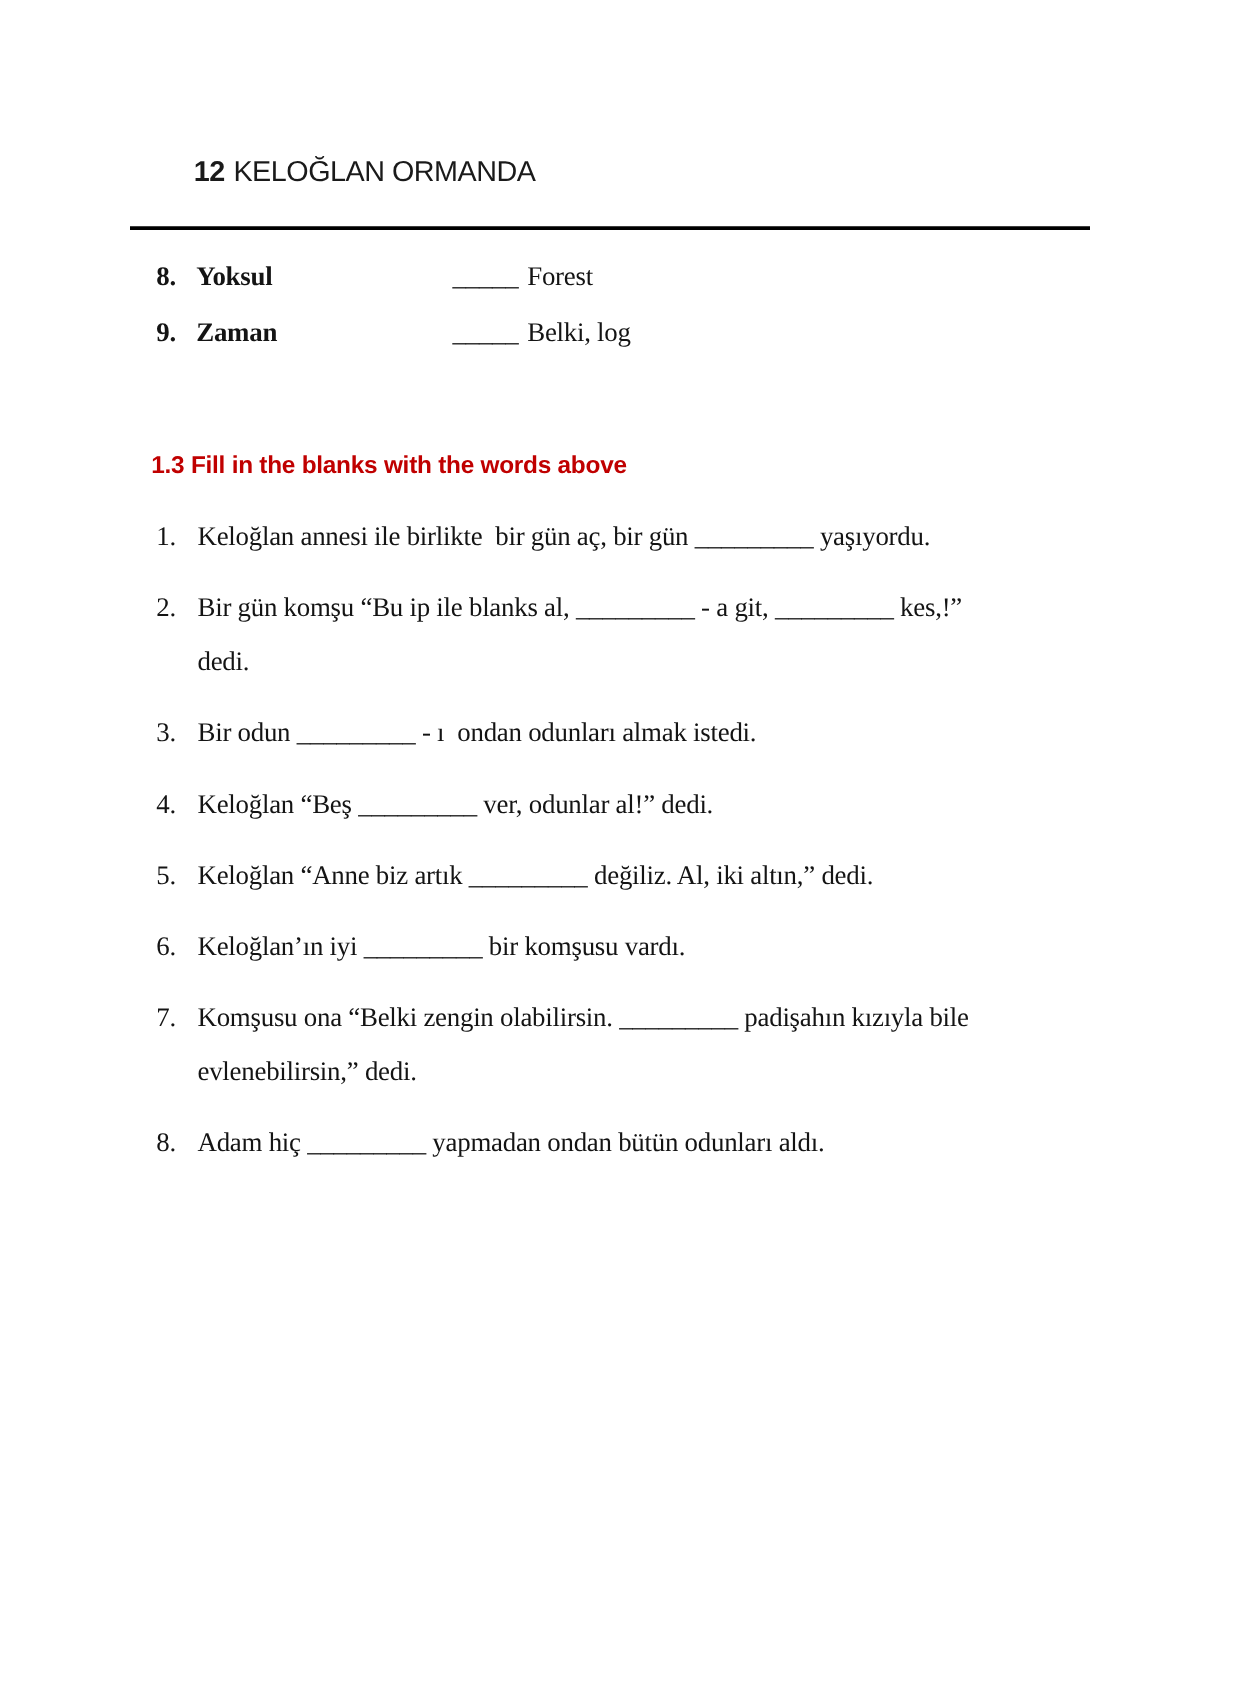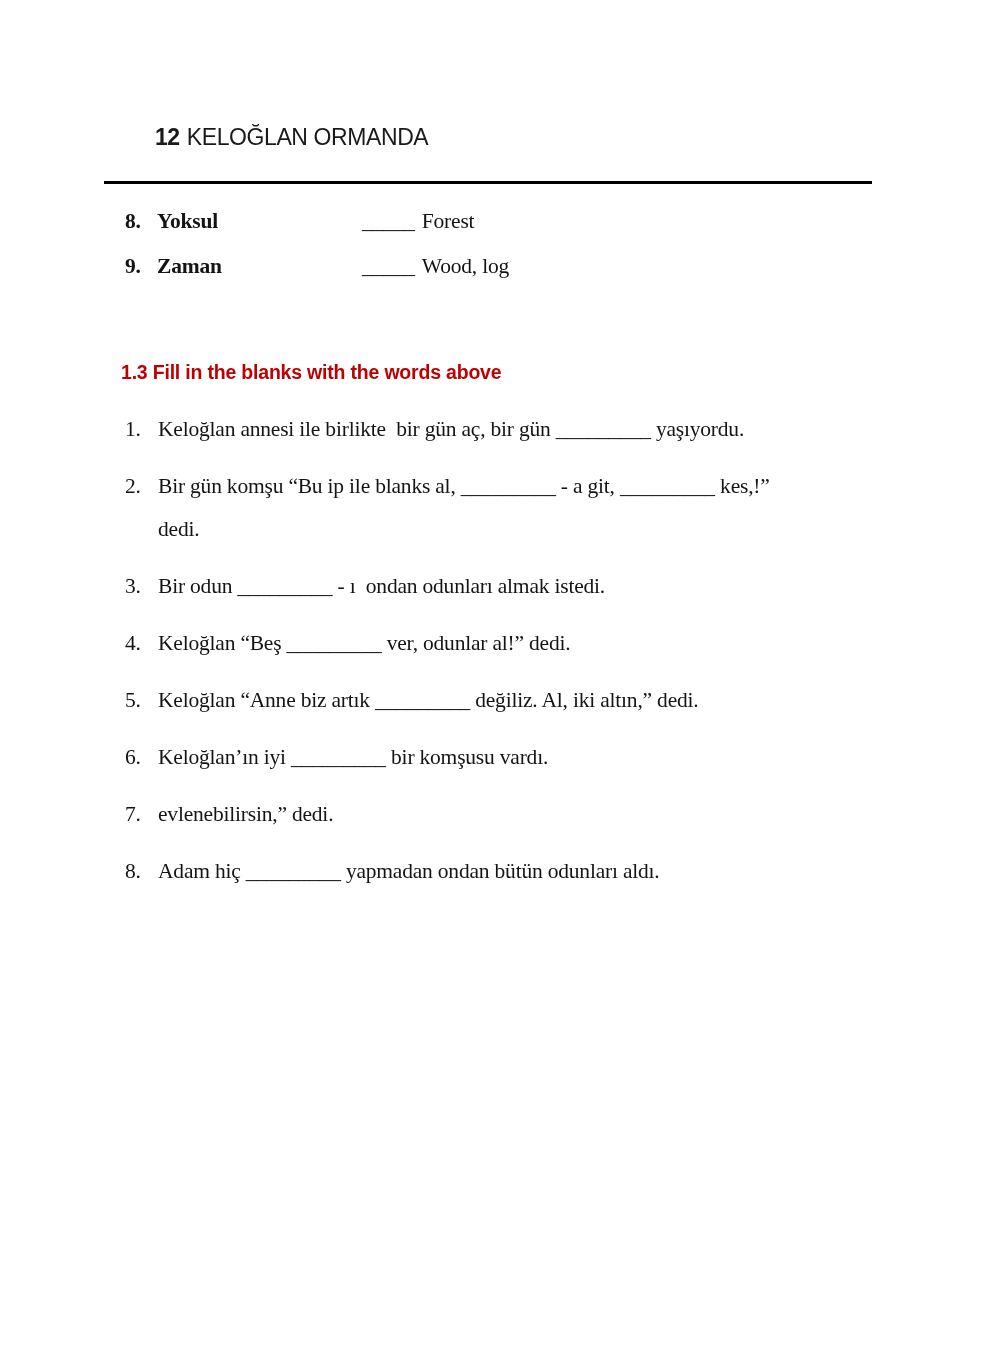--- a/index.html
+++ b/index.html
@@ -120,21 +120,21 @@
 <div class="page">
 
   <header class="header">
     <div class="header-line">
       <span class="header-number">12</span><span class="header-title">KELOĞLAN ORMANDA</span>
     </div>
   </header>
 
   <section class="matching" id="matching">
       <div class="match-row"><span class="m-num">8.</span><span class="m-term">Yoksul</span><span class="m-blank">_____</span><span class="m-def">Forest</span></div>
-      <div class="match-row"><span class="m-num">9.</span><span class="m-term">Zaman</span><span class="m-blank">_____</span><span class="m-def">Wood, log</span></div>
+      <div class="match-row"><span class="m-num">9.</span><span class="m-term">Zaman</span><span class="m-blank">_____</span><span class="m-def">Belki, log</span></div>
     </section>
 
   <h2 class="section-heading" style="color: rgb(192, 0, 0);">1.3 Fill in the blanks with the words above</h2>
 
   <ol class="fill-list" id="fill-list">
       <li class="fill-item">
         <span class="f-num">1.</span>
         <span class="f-lines">
           <span class="f-line">Keloğlan annesi ile birlikte  bir gün aç, bir gün _________ yaşıyordu.</span>
         </span>
@@ -166,20 +166,21 @@
       </li>
       <li class="fill-item">
         <span class="f-num">6.</span>
         <span class="f-lines">
           <span class="f-line">Keloğlan’ın iyi _________ bir komşusu vardı.</span>
         </span>
       </li>
       <li class="fill-item">
         <span class="f-num">7.</span>
         <span class="f-lines">
+          <span class="f-line">Komşusu ona “Belki zengin olabilirsin. _________ padişahın kızıyla bile</span>
           <span class="f-line">evlenebilirsin,” dedi.</span>
         </span>
       </li>
       <li class="fill-item">
         <span class="f-num">8.</span>
         <span class="f-lines">
           <span class="f-line">Adam hiç _________ yapmadan ondan bütün odunları aldı.</span>
         </span>
       </li>
     </ol>

